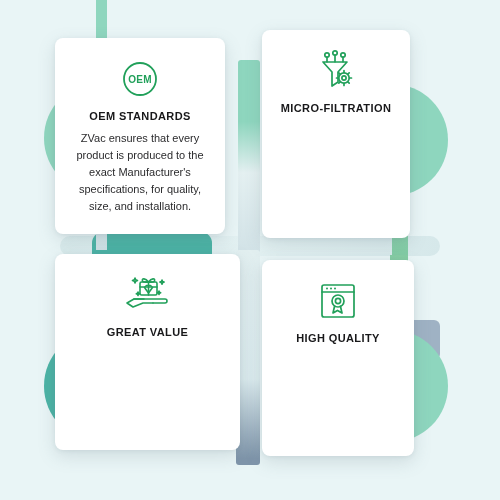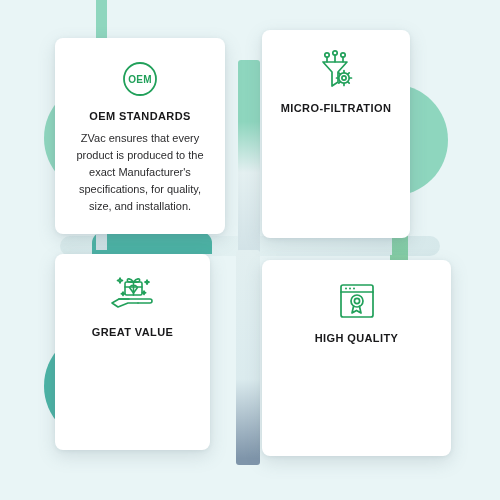--- a/index.html
+++ b/index.html
@@ -106,22 +106,22 @@
     box-shadow: 0 6px 18px rgba(90,110,120,0.18), 0 1px 4px rgba(90,110,120,0.10);
     box-sizing: border-box;
     padding: 16px 14px 12px;
     text-align: center;
     display: flex;
     flex-direction: column;
     align-items: center;
   }
   .card-tl { left: 55px;  top: 38px;  width: 170px; height: 196px; }
   .card-tr { left: 262px; top: 30px;  width: 148px; height: 208px; }
-  .card-bl { left: 55px;  top: 254px; width: 155px; height: 196px; }
-  .card-br { left: 262px; top: 260px; width: 189px; height: 196px; }
+  .card-bl { left: 55px;  top: 254px; width: 185px; height: 196px; }
+  .card-br { left: 262px; top: 260px; width: 152px; height: 196px; }
 
   .icon-wrap {
     height: 50px;
     display: flex;
     align-items: center;
     justify-content: center;
     margin-bottom: 4px;
   }
   .card-title {
     font-size: 11px;

